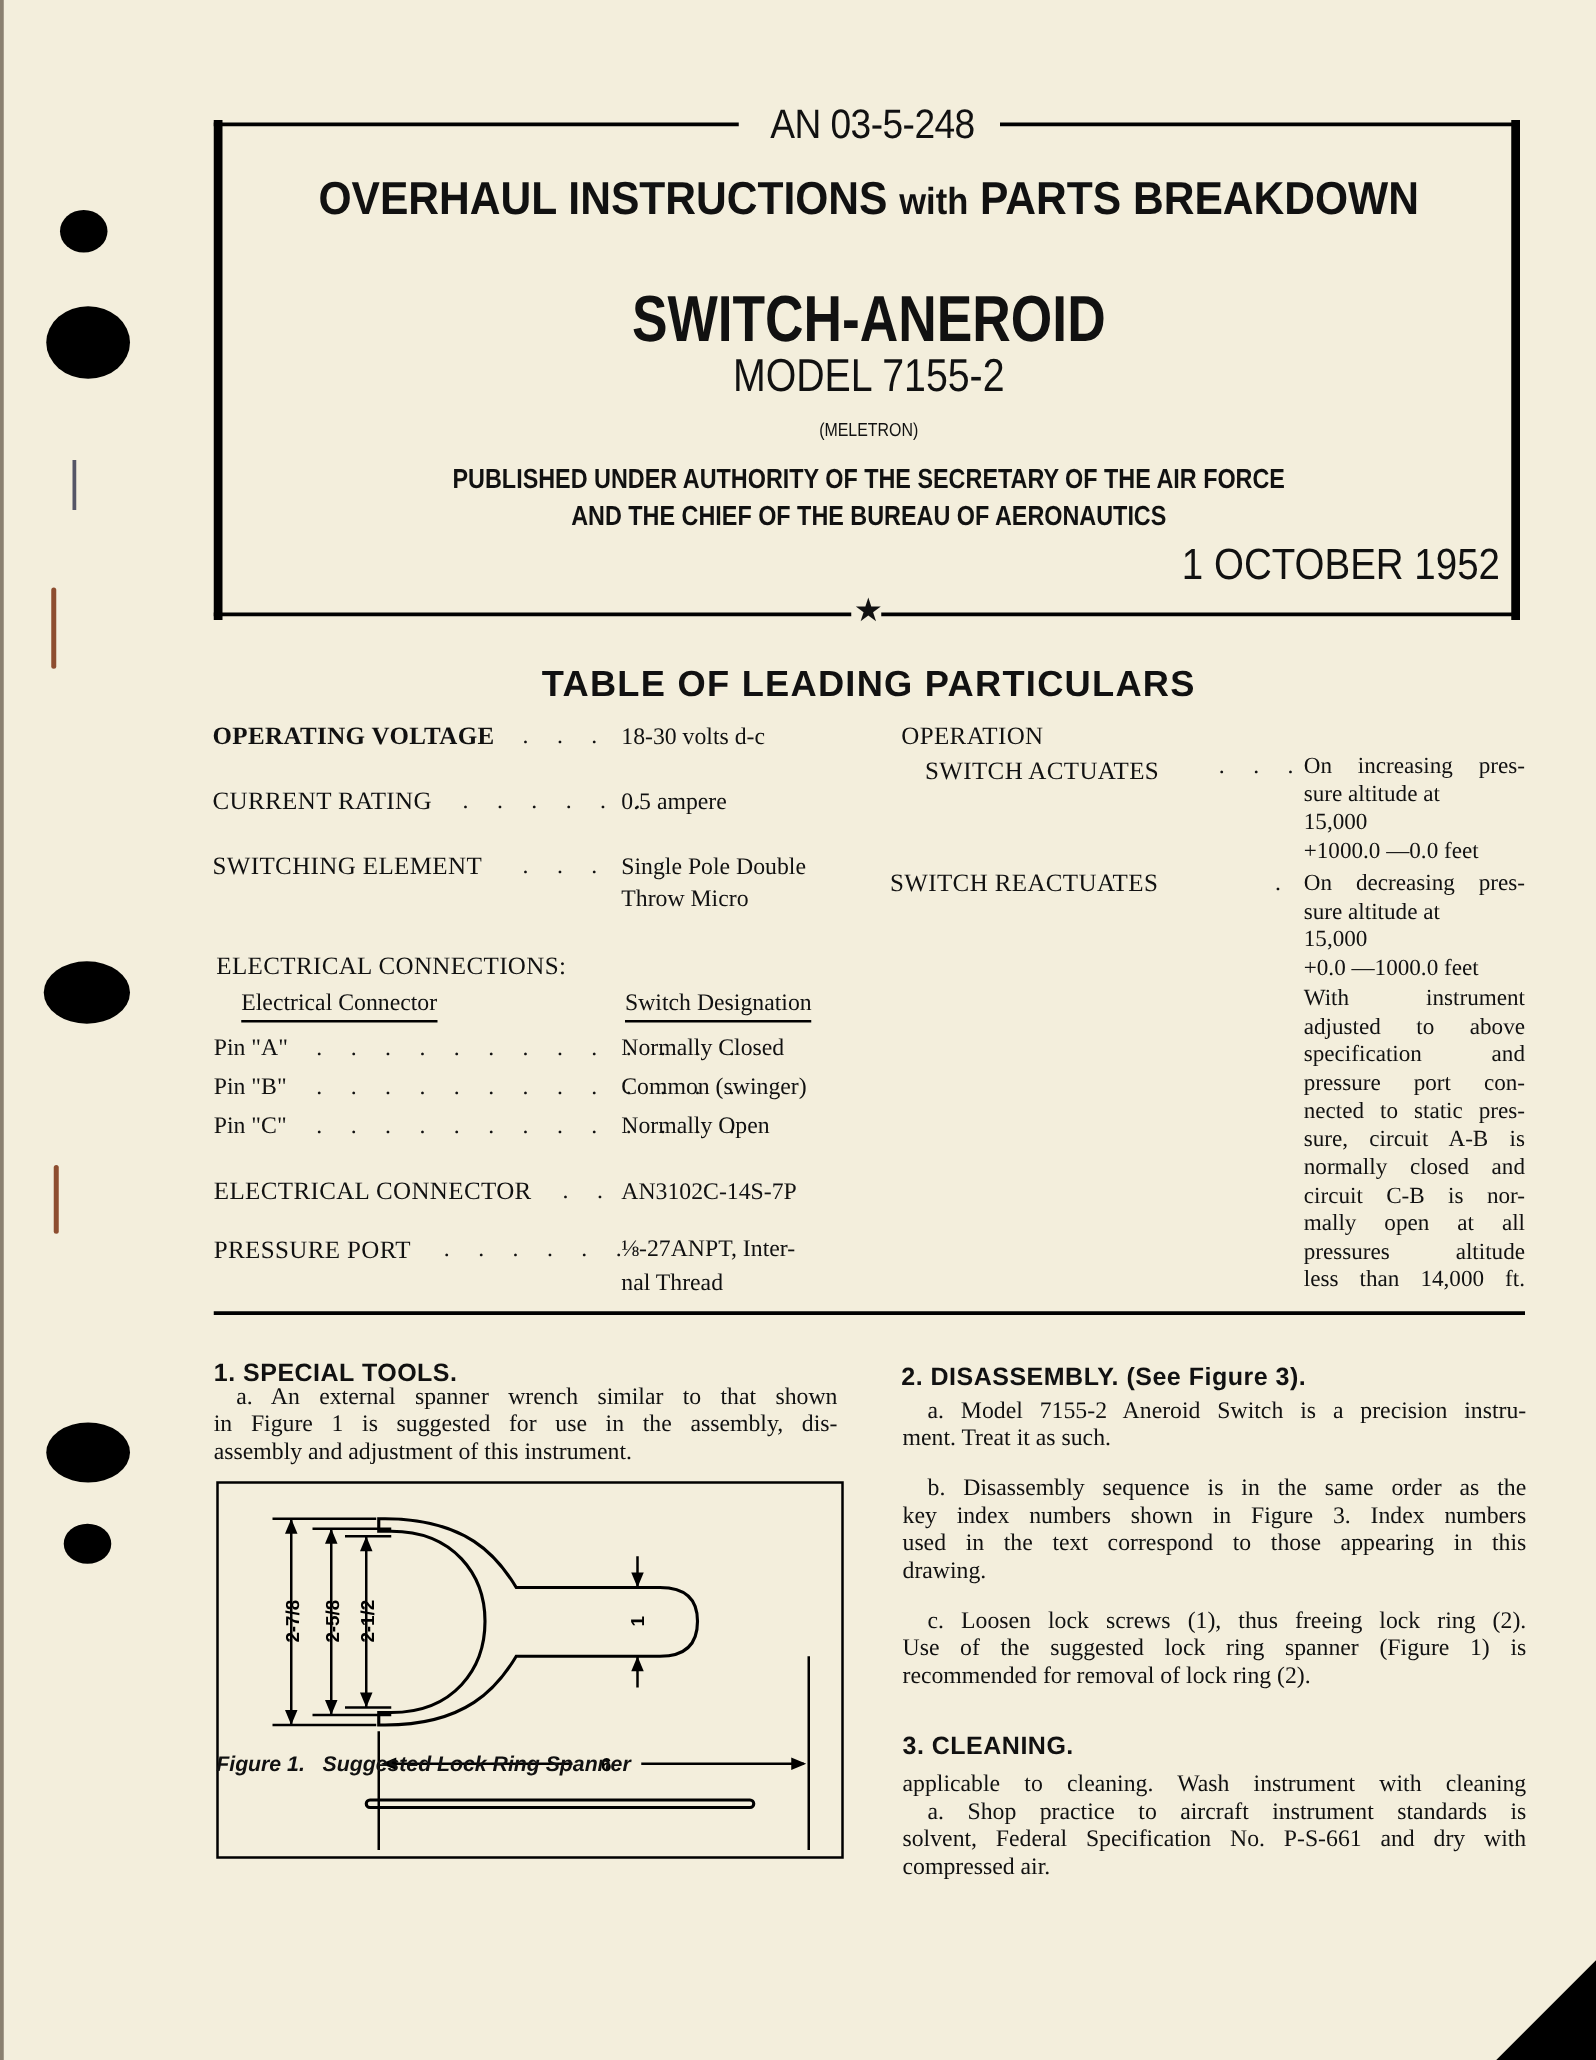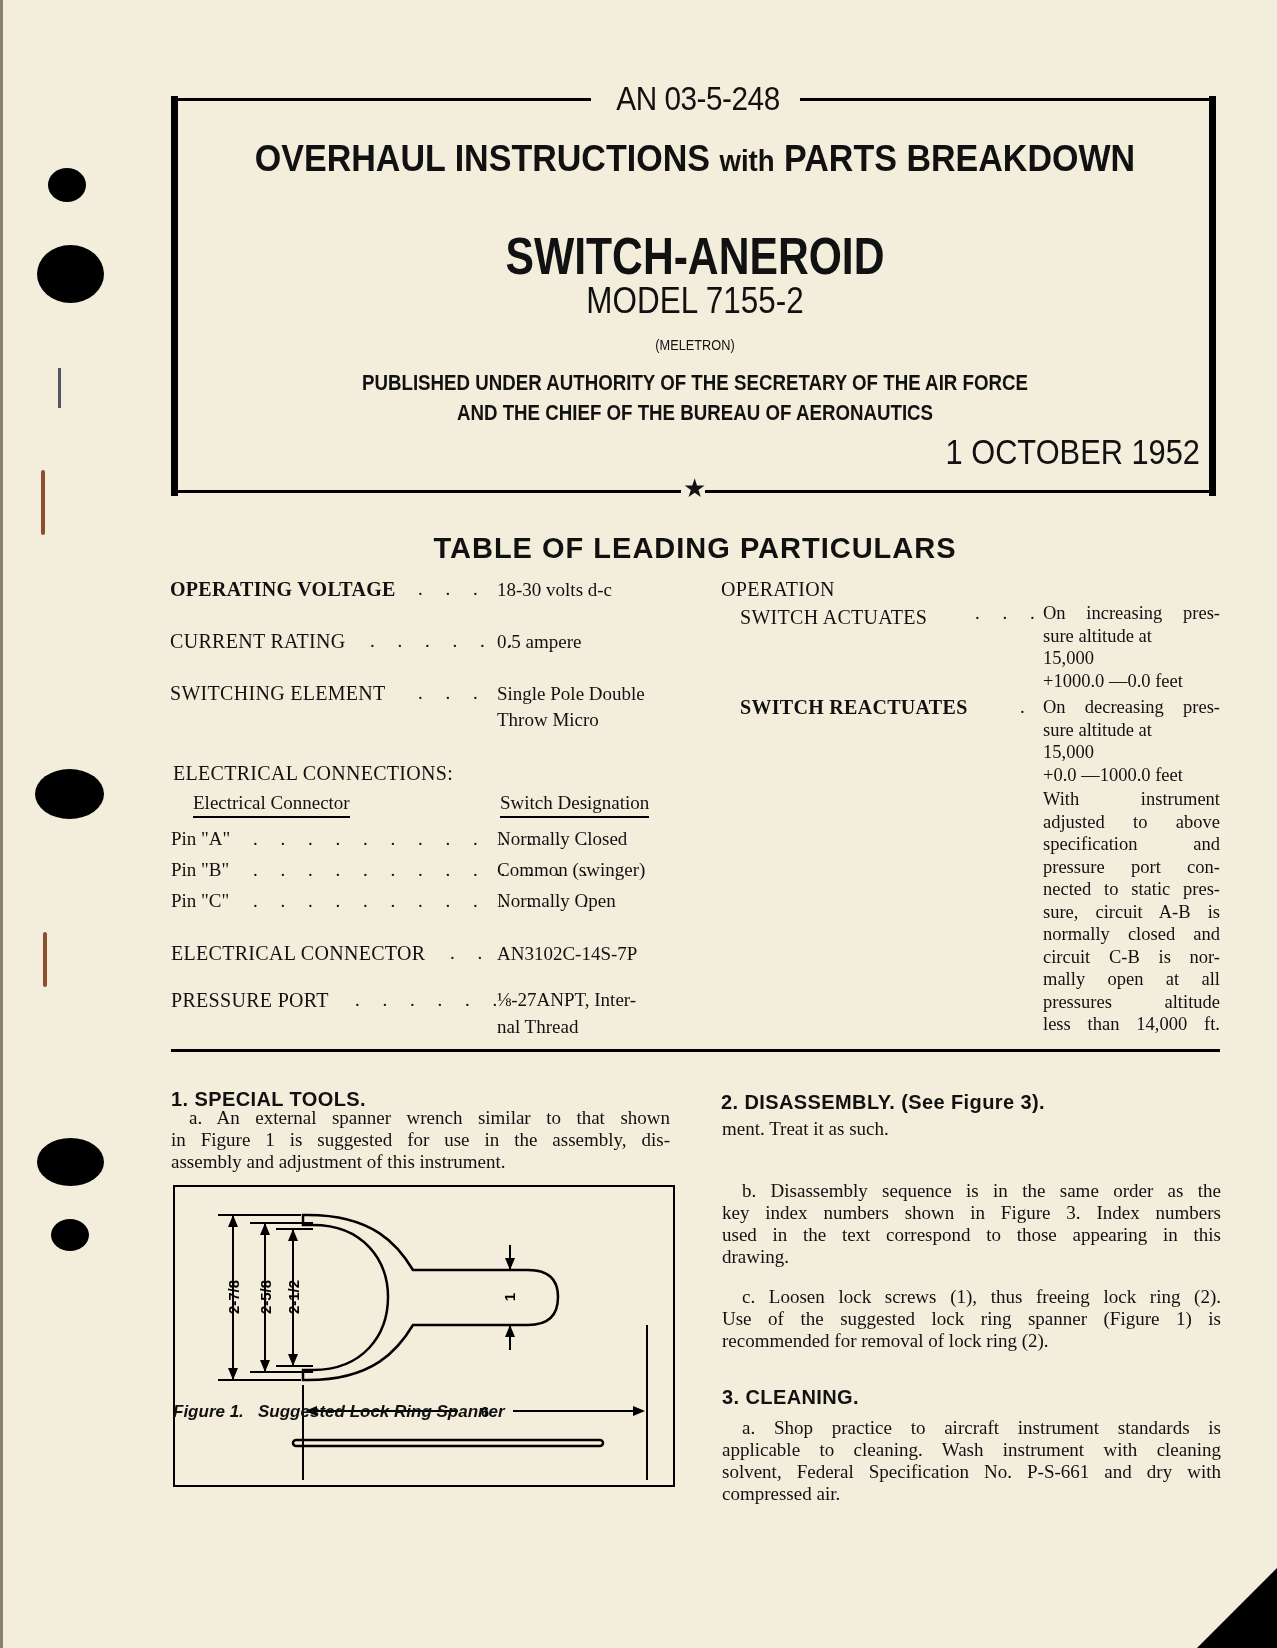--- a/index.html
+++ b/index.html
@@ -140,21 +140,21 @@
   <div class="lbl" style="left:721px;top:578px;">OPERATION</div>
   <div class="lbl" style="left:740px;top:606px;text-align:center;">SWITCH ACTUATES</div>
   <div class="dots" style="left:975px;top:602px;">. . .</div>
   <div class="opblock" style="top:602px;">
     <span class="j">On increasing pres-</span>
     <span class="l">sure altitude at</span>
     <span class="l">15,000</span>
     <span class="l">+1000.0 —0.0 feet</span>
   </div>
 
-  <div class="lbl" style="left:740px;top:696px;font-weight:bold;">SWITCH REACTUATES</div>
+  <div class="lbl" style="left:712px;top:696px;">SWITCH REACTUATES</div>
   <div class="dots" style="left:1020px;top:696px;">.</div>
   <div class="opblock" style="top:696px;">
     <span class="j">On decreasing pres-</span>
     <span class="l">sure altitude at</span>
     <span class="l">15,000</span>
     <span class="l">+0.0 —1000.0 feet</span>
   </div>
 
   <div class="opblock" style="top:788px;">
     <span class="j">With instrument</span>
@@ -223,35 +223,36 @@
     <text transform="translate(98,112) rotate(-90)" text-anchor="middle">2-5/8</text>
     <text transform="translate(126,112) rotate(-90)" text-anchor="middle">2-1/2</text>
     <text transform="translate(342,112) rotate(-90)" text-anchor="middle">1</text>
     <text x="312" y="232" text-anchor="middle">6</text>
   </g>
 </svg>
 <div class="fig-cap" style="white-space:pre;">Figure 1.   Suggested Lock Ring Spanner</div>
 
 <div class="sec-h" style="left:721px;top:1079px;">2. DISASSEMBLY. (See Figure 3).</div>
 <div class="para" style="left:722px;top:1118px;width:499px;">
+  <span class="line" style="padding-left:20px;">a. Model 7155-2 Aneroid Switch is a precision instru-</span>
   <span class="last">ment. Treat it as such.</span>
 </div>
 <div class="para" style="left:722px;top:1180px;width:499px;">
   <span class="line" style="padding-left:20px;">b. Disassembly sequence is in the same order as the</span>
   <span class="line">key index numbers shown in Figure 3. Index numbers</span>
   <span class="line">used in the text correspond to those appearing in this</span>
   <span class="last">drawing.</span>
 </div>
 <div class="para" style="left:722px;top:1286px;width:499px;">
   <span class="line" style="padding-left:20px;">c. Loosen lock screws (1), thus freeing lock ring (2).</span>
   <span class="line">Use of the suggested lock ring spanner (Figure 1) is</span>
   <span class="last">recommended for removal of lock ring (2).</span>
 </div>
 
 <div class="sec-h" style="left:722px;top:1374px;">3. CLEANING.</div>
 <div class="para" style="left:722px;top:1417px;width:499px;">
+  <span class="line">applicable to cleaning. Wash instrument with cleaning</span>
   <span class="line" style="padding-left:20px;">a. Shop practice to aircraft instrument standards is</span>
-  <span class="line">applicable to cleaning. Wash instrument with cleaning</span>
   <span class="line">solvent, Federal Specification No. P-S-661 and dry with</span>
   <span class="last">compressed air.</span>
 </div>
 
 <div class="corner"></div>
 
 </body></html>

